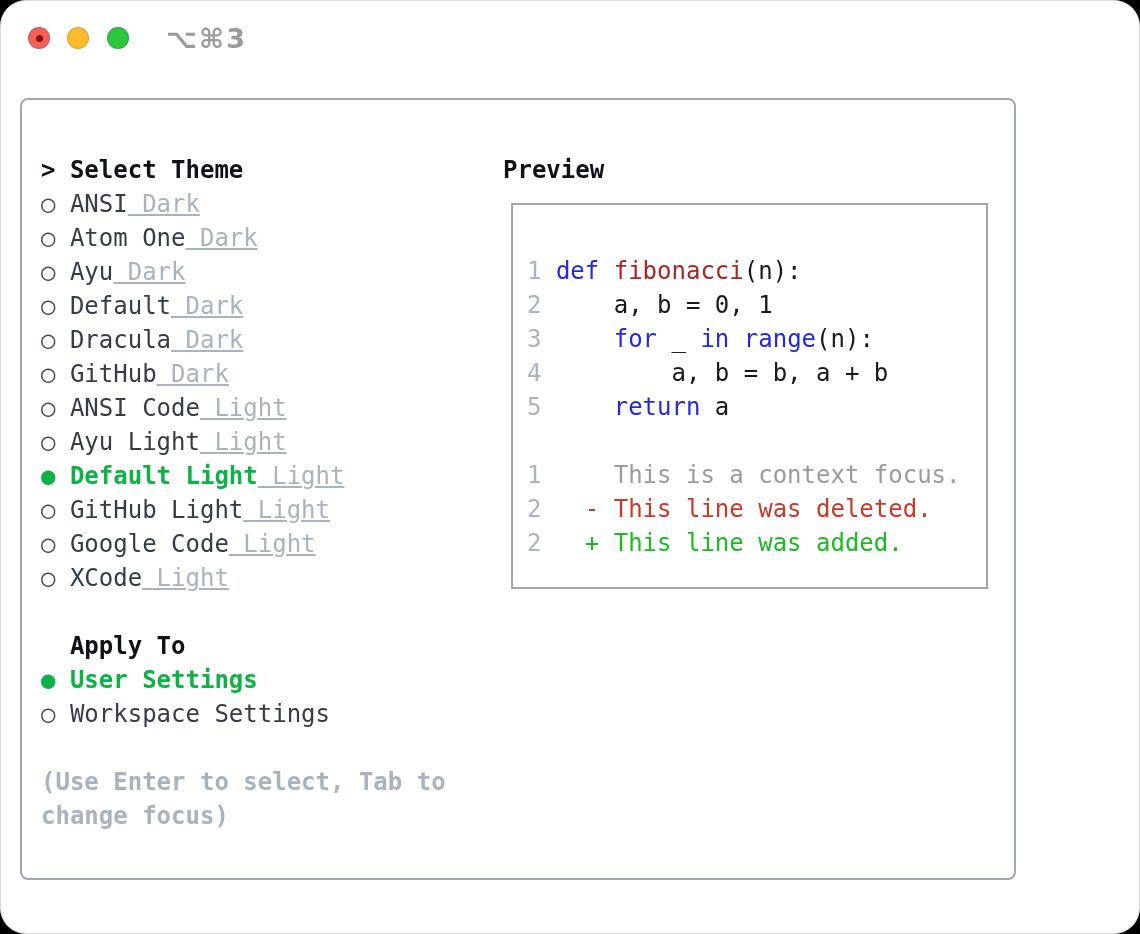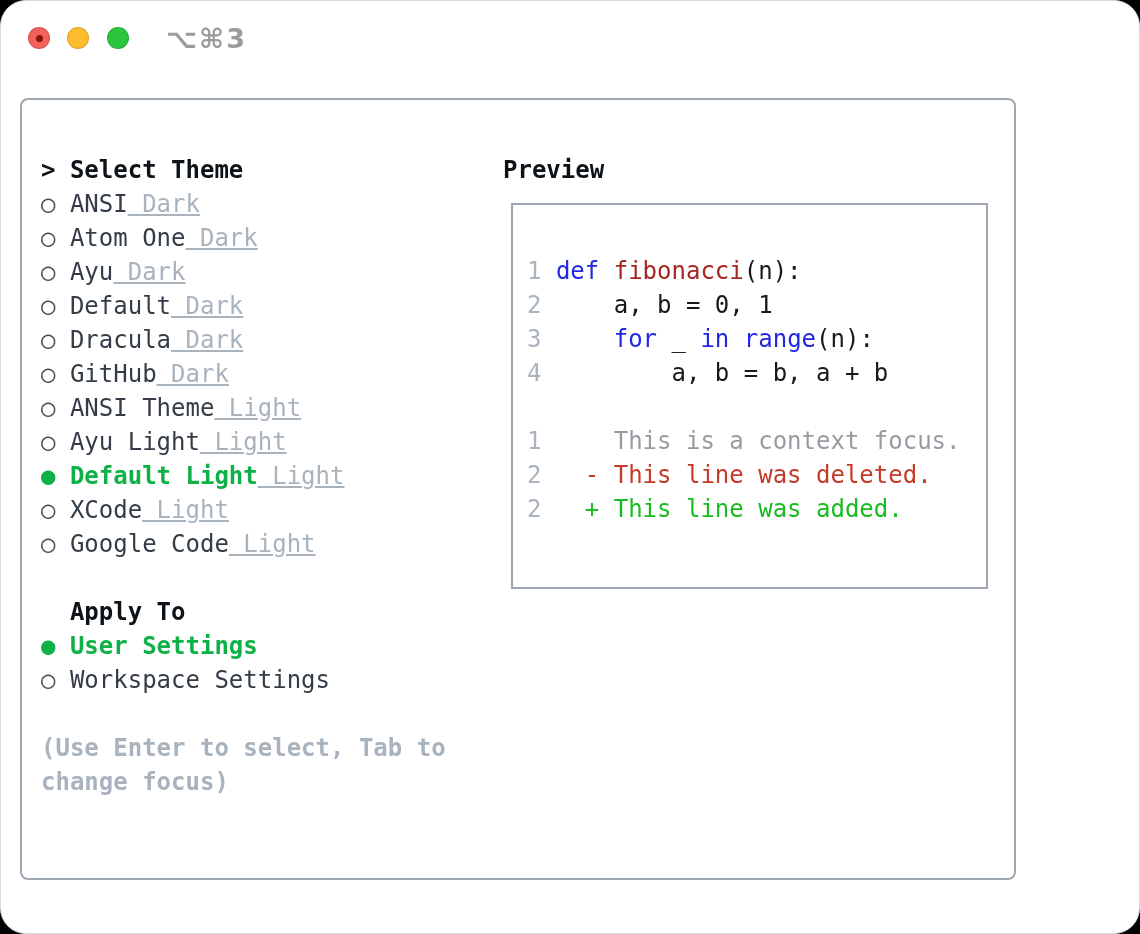--- a/index.html
+++ b/index.html
@@ -63,42 +63,44 @@
   <div class="panel">
 
     <div class="sidebar">
         <div class="row"><span class="cursor">&gt; </span><span class="hd">Select Theme</span></div>
         <div class="row"><span class="radio-off">○ </span><span class="it">ANSI</span><span class="sfx"> Dark</span></div>
         <div class="row"><span class="radio-off">○ </span><span class="it">Atom One</span><span class="sfx"> Dark</span></div>
         <div class="row"><span class="radio-off">○ </span><span class="it">Ayu</span><span class="sfx"> Dark</span></div>
         <div class="row"><span class="radio-off">○ </span><span class="it">Default</span><span class="sfx"> Dark</span></div>
         <div class="row"><span class="radio-off">○ </span><span class="it">Dracula</span><span class="sfx"> Dark</span></div>
         <div class="row"><span class="radio-off">○ </span><span class="it">GitHub</span><span class="sfx"> Dark</span></div>
-        <div class="row"><span class="radio-off">○ </span><span class="it">ANSI Theme</span><span class="sfx"> Light</span></div>
+        <div class="row"><span class="radio-off">○ </span><span class="it">ANSI Code</span><span class="sfx"> Light</span></div>
         <div class="row"><span class="radio-off">○ </span><span class="it">Ayu Light</span><span class="sfx"> Light</span></div>
         <div class="row"><span class="radio-on">● </span><span class="sel">Default Light</span><span class="sfx"> Light</span></div>
+        <div class="row"><span class="radio-off">○ </span><span class="it">GitHub Light</span><span class="sfx"> Light</span></div>
+        <div class="row"><span class="radio-off">○ </span><span class="it">Google Code</span><span class="sfx"> Light</span></div>
         <div class="row"><span class="radio-off">○ </span><span class="it">XCode</span><span class="sfx"> Light</span></div>
-        <div class="row"><span class="radio-off">○ </span><span class="it">Google Code</span><span class="sfx"> Light</span></div>
         <div class="row">&nbsp;</div>
         <div class="row"><span class="it">  </span><span class="hd">Apply To</span></div>
         <div class="row"><span class="radio-on">● </span><span class="sel">User Settings</span></div>
         <div class="row"><span class="radio-off">○ </span><span class="it">Workspace Settings</span></div>
         <div class="row">&nbsp;</div>
         <div class="row"><span class="hint">(Use Enter to select, Tab to</span></div>
         <div class="row"><span class="hint">change focus)</span></div>
       </div>
 
     <div class="preview-title">Preview</div>
 
     <div class="preview-box">
       <div class="preview-code">
           <div class="row"><span class="ln">1</span><span class="pl"> </span><span class="kw">def</span><span class="pl"> </span><span class="fn">fibonacci</span><span class="pl">(n):</span></div>
           <div class="row"><span class="ln">2</span><span class="pl">     a, b = 0, 1</span></div>
           <div class="row"><span class="ln">3</span><span class="pl">     </span><span class="kw">for</span><span class="pl"> _ </span><span class="kw">in</span><span class="pl"> </span><span class="kw">range</span><span class="pl">(n):</span></div>
           <div class="row"><span class="ln">4</span><span class="pl">         a, b = b, a + b</span></div>
+          <div class="row"><span class="ln">5</span><span class="pl">     </span><span class="kw">return</span><span class="pl"> a</span></div>
           <div class="row">&nbsp;</div>
           <div class="row"><span class="ln">1</span><span class="ctx">     This is a context focus.</span></div>
           <div class="row"><span class="ln">2</span><span class="pl">   </span><span class="del">- This line was deleted.</span></div>
           <div class="row"><span class="ln">2</span><span class="pl">   </span><span class="add">+ This line was added.</span></div>
         </div>
     </div>
 
   </div>
 </div>
 

